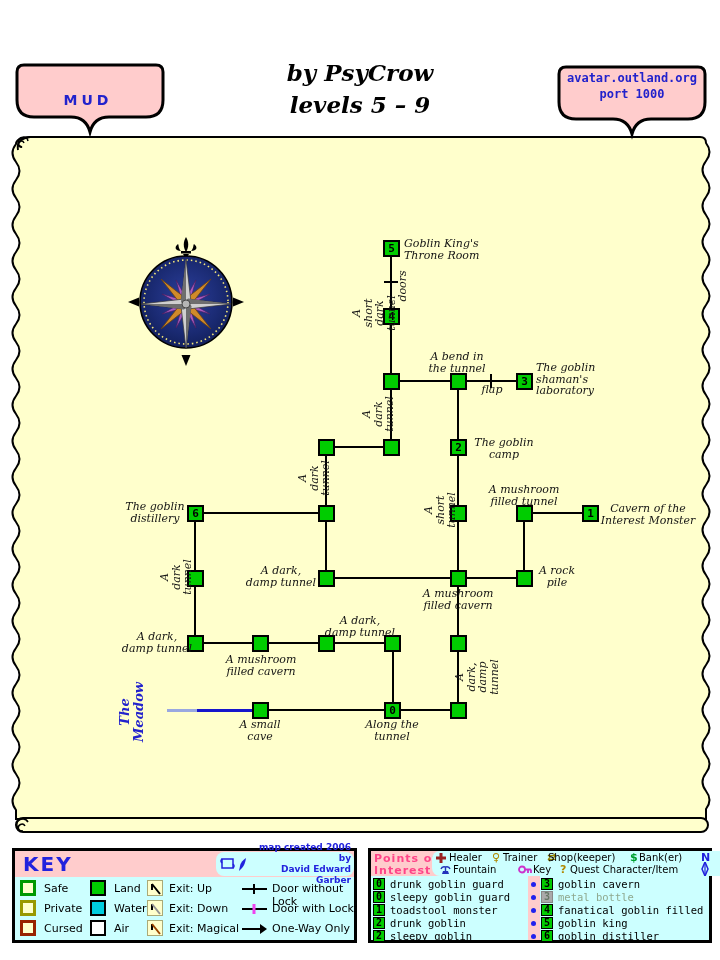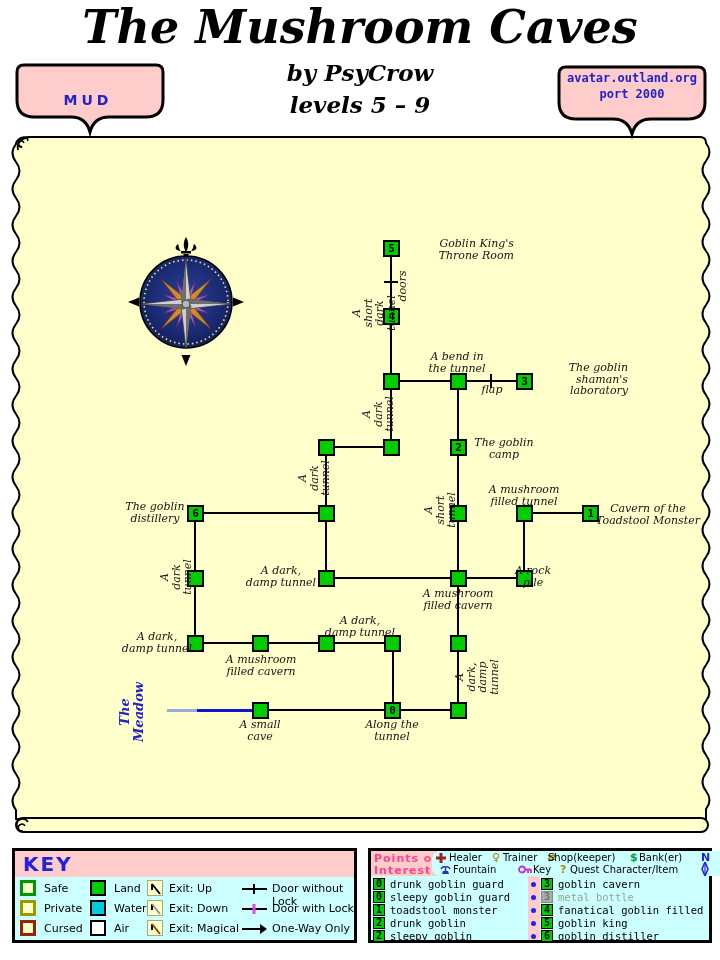--- a/index.html
+++ b/index.html
@@ -23,21 +23,21 @@
           font:bold 12px/15px "DejaVu Sans Mono",monospace;color:#2222CC;}
   
   .hl,.vl-line{position:absolute;background:#000;}
   .hl{height:2px;} .vl-line{width:2px;}
   .room{position:absolute;width:17px;height:17px;box-sizing:border-box;
         background:#00CC00;border:2px solid #000;z-index:4;}
   .rnum{display:block;width:13px;height:13px;text-align:center;
         font:bold 11px/13px "DejaVu Sans Mono",monospace;color:#000;}
   .ml{position:absolute;font:italic 11px/11.5px "DejaVu Serif",serif;color:#141414;
       white-space:pre-line;text-align:center;z-index:5;}
-  .ml.la{text-align:right;}
+  .ml.la{text-align:left;}
   .vl{position:absolute;font:italic 11px/11.5px "DejaVu Serif",serif;color:#141414;
       white-space:pre-line;text-align:center;z-index:5;
       transform:translate(-50%,-50%) rotate(-90deg);}
   .vl.meadow{color:#2222CC;font:italic bold 13px/13.5px "DejaVu Serif",serif;}
   .mline{position:absolute;height:3px;z-index:2;}
   
   .lbox{position:absolute;box-sizing:border-box;background:#CCFFFF;border:3px solid #000;}
   .band{position:absolute;left:0;top:0;right:0;background:#FFCCCC;}
   .panel{position:absolute;background:#CCFFFF;}
   .key-title{position:absolute;left:8px;top:1px;font:bold 20px/24px "DejaVu Sans",sans-serif;
@@ -80,34 +80,33 @@
          q7,9 0,18 t0,18 t0,18 t0,18 t0,18 t0,18 t0,18 t0,18 t0,18 t0,18 t0,18 t0,18 t0,18 t0,18 t0,18 t0,18 t0,18 t0,18 t0,18 t0,18 t0,18 t0,18 t0,18 t0,18 t0,18 t0,18 t0,18 t0,18 t0,18 t0,18 t0,18 t0,18 t0,18 t0,18 t0,18 t0,18 t0,18
          L706,819 L16,819 L16,810
          q-7,-9 0,-18 t0,-18 t0,-18 t0,-18 t0,-18 t0,-18 t0,-18 t0,-18 t0,-18 t0,-18 t0,-18 t0,-18 t0,-18 t0,-18 t0,-18 t0,-18 t0,-18 t0,-18 t0,-18 t0,-18 t0,-18 t0,-18 t0,-18 t0,-18 t0,-18 t0,-18 t0,-18 t0,-18 t0,-18 t0,-18 t0,-18 t0,-18 t0,-18 t0,-18 t0,-18 t0,-18 t0,-18
          Q16,138 30,137 Z" fill="#FFFFCC" stroke="#000" stroke-width="2"></path>
     <path d="M30,137 Q16,139 18,150" fill="none" stroke="#000" stroke-width="2"></path>
     <path d="M28,141 a5,5 0 1,0 -6,6 a3,3 0 1,1 2,-4" fill="none" stroke="#000" stroke-width="1.5"></path>
     <rect x="16" y="818" width="692" height="14" rx="7" fill="#FFFFCC" stroke="#000" stroke-width="2"></rect>
     <path d="M28,822 a6,6 0 1,0 -5,9 a3.5,3.5 0 1,1 2,-5" fill="none" stroke="#000" stroke-width="1.5"></path>
   </svg>
 
-  <div class="title">The Mushroom Caves</div>
   <div class="byline">by PsyCrow</div>
   <div class="levels">levels 5 – 9</div>
 
   <svg class="abs" style="left:14px;top:62px;z-index:2" width="152" height="76">
     <path d="M10,3 H142 Q149,3 149,10 V38 Q149,55 132,55 H95 Q80,55 76,70 Q72,55 57,55 H20 Q3,55 3,38 V10 Q3,3 10,3 Z" fill="#FFCCCC" stroke="#000" stroke-width="3"></path>
   </svg>
   <div class="badge-sub" style="z-index:3">MUD</div>
 
   <svg class="abs" style="left:556px;top:64px;z-index:2" width="152" height="76">
     <path d="M10,3 H142 Q149,3 149,10 V38 Q149,55 132,55 H95 Q80,55 76,70 Q72,55 57,55 H20 Q3,55 3,38 V10 Q3,3 10,3 Z" fill="#FFCCCC" stroke="#000" stroke-width="3"></path>
   </svg>
   <div class="badge-host" style="z-index:3">avatar.outland.org</div>
-  <div class="badge-port" style="z-index:3">port 2000</div>
+  <div class="badge-port" style="z-index:3">port 1000</div>
 
   <svg class="abs" style="left:126px;top:234px;z-index:3" width="120" height="134">
     <defs>
       <radialGradient id="cg" cx="50%" cy="45%" r="65%">
         <stop offset="0%" stop-color="#2c3f9c"></stop>
         <stop offset="60%" stop-color="#1a2a72"></stop>
         <stop offset="100%" stop-color="#0e1a4e"></stop>
       </radialGradient>
       <polygon id="pt-p" points="60,42 57,66 60,70 63,66"></polygon>
       <polygon id="pt-o" points="60,33 56,66 60,71 64,66"></polygon>
@@ -234,26 +233,26 @@
 the tunnel</div>
     <div class="ml" style="left:477px;top:384px;width:30px">flap</div>
     <div class="ml la" style="left:536px;top:362px;width:92px">The goblin
 shaman's
 laboratory</div>
     <div class="ml" style="left:466px;top:437px;width:76px">The goblin
 camp</div>
     <div class="ml" style="left:480px;top:484px;width:88px">A mushroom
 filled tunnel</div>
     <div class="ml" style="left:592px;top:503px;width:112px">Cavern of the
-Toadstool Monster</div>
+Interest Monster</div>
     <div class="ml" style="left:122px;top:501px;width:66px">The goblin
 distillery</div>
     <div class="ml" style="left:244px;top:565px;width:74px">A dark,
 damp tunnel</div>
-    <div class="ml" style="left:506px;top:565px;width:54px">A rock
+    <div class="ml" style="left:530px;top:565px;width:54px">A rock
 pile</div>
     <div class="ml" style="left:416px;top:588px;width:84px">A mushroom
 filled cavern</div>
     <div class="ml" style="left:120px;top:631px;width:74px">A dark,
 damp tunnel</div>
     <div class="ml" style="left:219px;top:654px;width:84px">A mushroom
 filled cavern</div>
     <div class="ml" style="left:322px;top:615px;width:76px">A dark,
 damp tunnel</div>
     <div class="ml" style="left:224px;top:719px;width:72px">A small
@@ -276,20 +275,31 @@
 damp tunnel</div>
     <div class="vl meadow" style="left:131px;top:712px">The
 Meadow</div>
   </div>
 
   <div class="lbox" style="left:12px;top:848px;width:345px;height:95px;z-index:6">
     <div class="band" style="height:26px"></div>
     <div class="key-title">KEY</div>
 
 
+    <div class="panel" style="left:201px;top:1px;width:138px;height:24px;border-radius:8px;display:flex;align-items:center;justify-content:flex-end;padding:0 3px;box-sizing:border-box">
+      <svg width="17" height="14">
+        <rect x="3" y="2" width="11" height="9" fill="none" stroke="#2222DD" stroke-width="1.5"></rect>
+        <path d="M3,2 q-2,2 0,4 M14,7 q2,2 0,4" fill="none" stroke="#2222DD" stroke-width="1.5"></path>
+      </svg>
+      <svg width="11" height="15" style="margin:0 2px">
+        <path d="M9,1 Q4,4 3,9 L2,14 L5,11 Q8,8 9,1 Z" fill="#2222DD"></path>
+      </svg>
+      <div class="credit">map created 2006 by
+David Edward Garber</div>
+    </div>
 
     <div class="sw safe" style="left:5px;top:29px"></div>
     <div class="klabel" style="left:29px;top:31px">Safe</div>
     <div class="sw private" style="left:5px;top:49px"></div>
     <div class="klabel" style="left:29px;top:51px">Private</div>
     <div class="sw cursed" style="left:5px;top:69px"></div>
     <div class="klabel" style="left:29px;top:71px">Cursed</div>
 
     <div class="sw land" style="left:75px;top:29px"></div>
     <div class="klabel" style="left:99px;top:31px">Land</div>

